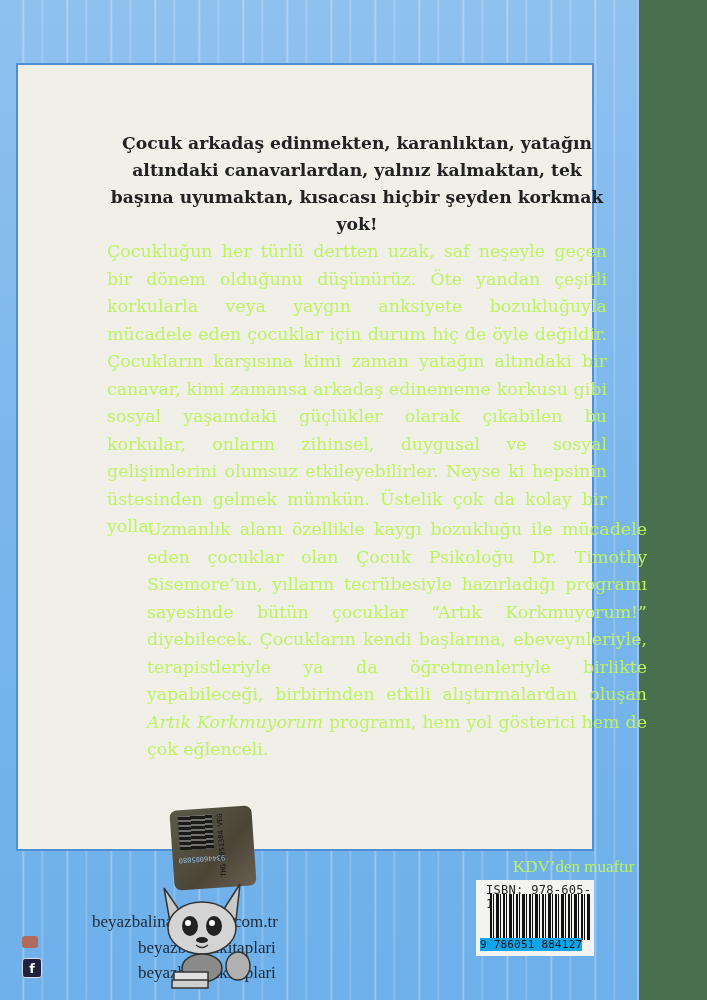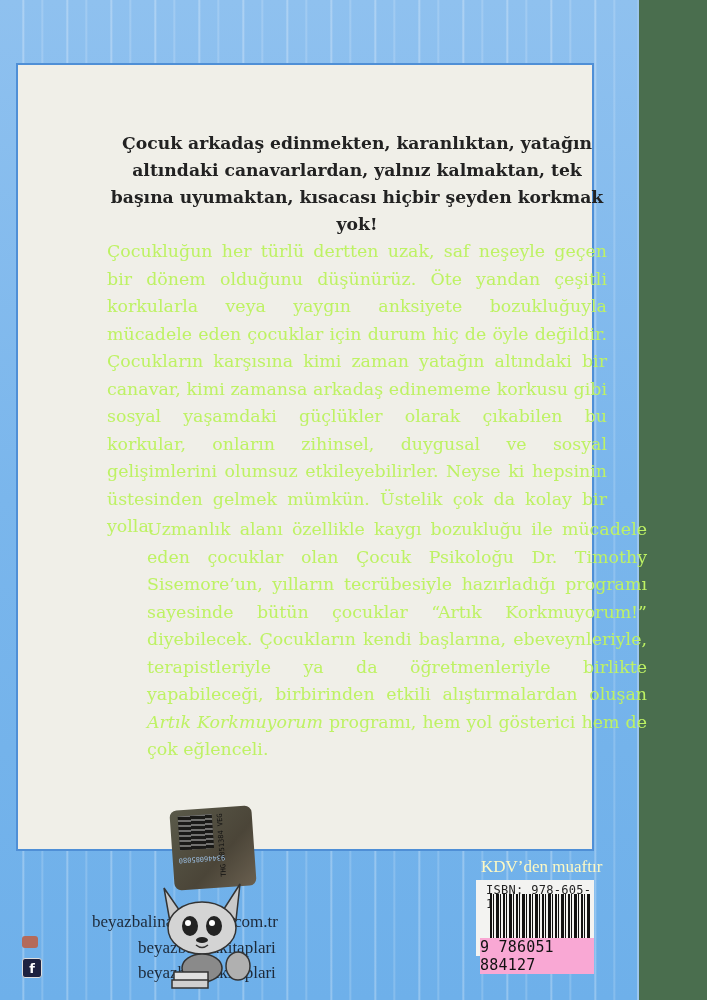--- a/index.html
+++ b/index.html
@@ -13,26 +13,26 @@
   .lead{position:absolute;left:107px;top:130px;width:500px;font-weight:bold;font-size:17.2px;line-height:27px;color:#222;text-align:center;}
   .para{position:absolute;left:107px;width:500px;font-size:17.4px;line-height:27.5px;color:#bef264;text-align:justify;}
   .p1{top:238px;}
   .p2{top:516px;margin-left:40px;}
   .p2 em{font-style:italic;}
   .sticker{position:absolute;left:172px;top:808px;width:82px;height:80px;border-radius:7px;background:linear-gradient(135deg,#5a5a4a,#4b4538 60%,#6a6050);transform:rotate(-4deg);overflow:hidden;}
   .qr{position:absolute;left:8px;top:6px;width:34px;height:34px;background:
      repeating-linear-gradient(0deg,#111 0 3px,#777 3px 5px),#333;opacity:.85;}
   .sticker-text{position:absolute;left:46px;top:6px;font-family:"DejaVu Sans Mono",monospace;font-size:7px;color:#111;writing-mode:vertical-rl;transform:rotate(180deg);line-height:9px;}
   .sticker-code{position:absolute;left:6px;top:46px;font-family:"DejaVu Sans Mono",monospace;font-size:7px;color:#9bd;transform:rotate(180deg);}
-  .kdv{position:absolute;left:481px;top:857px;font-family:"Liberation Serif",serif;font-size:17px;color:#fef9c3;}
+  .kdv{position:absolute;left:481px;top:857px;font-family:"Liberation Serif",serif;font-size:17px;color:#bef264;padding-left:32px;}
   .barcode-box{position:absolute;left:476px;top:880px;width:118px;height:76px;background:#f3f3f1;}
   .isbn{position:absolute;left:10px;top:3px;font-family:"DejaVu Sans Mono",monospace;font-size:12px;letter-spacing:.3px;color:#222;}
   .bars{position:absolute;left:14px;top:14px;width:100px;height:46px;background:
      repeating-linear-gradient(90deg,#111 0 2px,#f3f3f1 2px 3px,#111 3px 4px,#f3f3f1 4px 6px,#111 6px 9px,#f3f3f1 9px 10px,#111 10px 11px,#f3f3f1 11px 13px);}
-  .ean{position:absolute;left:4px;top:58px;font-family:"DejaVu Sans Mono",monospace;font-size:15px;letter-spacing:.2px;color:#111;background:#f9a8d4;}
+  .ean{position:absolute;left:4px;top:58px;font-family:"DejaVu Sans Mono",monospace;font-size:11px;letter-spacing:.2px;color:#111;background:#0ea5e9;}
   .logo{position:absolute;left:22px;top:905px;}
   .logo-line{font-family:"DejaVu Sans",sans-serif;font-weight:bold;font-size:27px;color:#bfbfbf;letter-spacing:1px;text-shadow:2px 2px 0 #3d3d3d,-1px -1px 0 #555,1px -1px 0 #555,-1px 1px 0 #555;line-height:30px;}
   .logo-line.l2{margin-left:24px;}
   .social-line{position:absolute;font-family:"Liberation Serif",serif;font-size:17px;color:#1d2a3a;}
   .s1{left:92px;top:912px;}
   .s2{left:138px;top:938px;}
   .s3{left:138px;top:963px;}
   .fb{position:absolute;left:22px;top:958px;width:18px;height:18px;background:#1e2240;border-radius:3px;border:1px solid #ddd;color:#fff;font-family:"DejaVu Sans",sans-serif;font-weight:bold;font-size:13px;text-align:center;line-height:19px;}
   .ig{position:absolute;left:22px;top:936px;width:16px;height:12px;background:#b46a5a;border-radius:3px;}
   .fox{position:absolute;left:152px;top:880px;width:100px;height:110px;}

